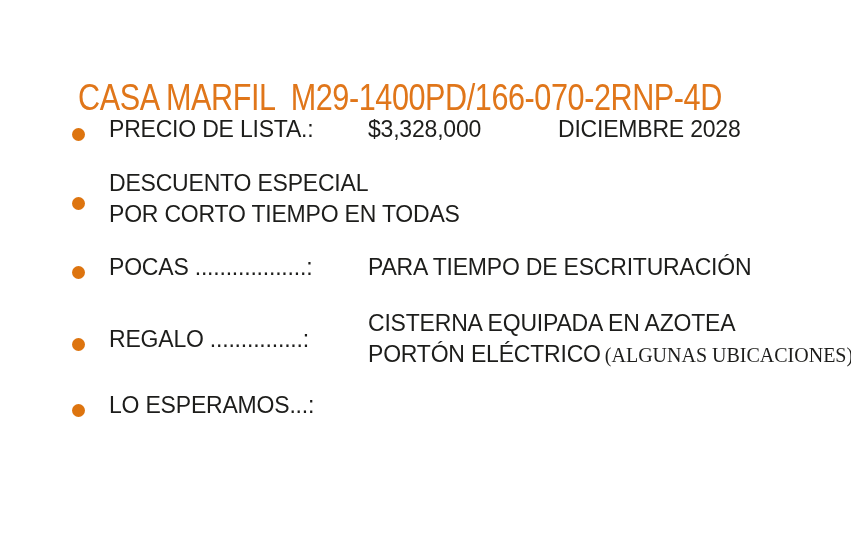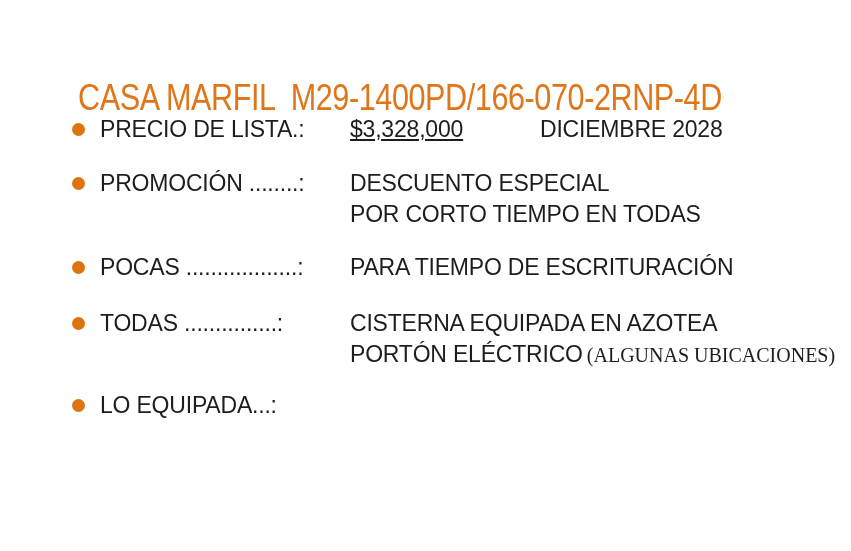--- a/index.html
+++ b/index.html
@@ -27,24 +27,25 @@
     white-space: pre;
     display: inline-block;
     transform: scaleX(0.85);
     transform-origin: left center;
     letter-spacing: -0.5px;
   }
   .row {
     position: absolute;
     left: 72px;
     display: flex;
-    align-items: flex-start;
+    align-items: center;
     font-size: 23px;
     line-height: 31px;
     letter-spacing: -0.2px;
+    gap: 9px;
   }
   .bullet {
     flex: 0 0 auto;
     width: 13px;
     height: 13px;
     border-radius: 50%;
     background: #dd740f;
     margin-top: 9px;
     margin-right: 15px;
   }
@@ -54,21 +55,20 @@
     white-space: pre;
   }
   .value {
     flex: 1 1 auto;
     white-space: nowrap;
   }
   .vline { white-space: nowrap; }
   .price {
     display: inline-block;
     width: 190px;
-    text-decoration: underline;
   }
   .note {
     font-size: 20px;
     letter-spacing: 0;
     margin-left: 4px;
     font-family: Liberation Serif, serif;
   }
   .r1 { top: 114px; }
   .r2 { top: 168px; }
   .r3 { top: 252px; }
@@ -87,44 +87,43 @@
     <span class="label">PRECIO DE LISTA.:</span>
     <div class="value">
       <div class="vline">
         <span class="price">$3,328,000</span><span>DICIEMBRE 2028</span>
       </div>
     </div>
   </div>
 
   <div class="row r2">
     <span class="bullet"></span>
-    <span class="label">PROMOCIÓN ........:</span>
     <div class="value">
       <div class="vline">DESCUENTO ESPECIAL</div>
       <div class="vline">POR CORTO TIEMPO EN TODAS</div>
     </div>
   </div>
 
   <div class="row r3">
     <span class="bullet"></span>
     <span class="label">POCAS ..................:</span>
     <div class="value">
       <div class="vline">PARA TIEMPO DE ESCRITURACIÓN</div>
     </div>
   </div>
 
   <div class="row r4">
     <span class="bullet"></span>
-    <span class="label">TODAS ...............:</span>
+    <span class="label">REGALO ...............:</span>
     <div class="value">
       <div class="vline">CISTERNA EQUIPADA EN AZOTEA</div>
       <div class="vline">
         <span>PORTÓN ELÉCTRICO</span><span class="note">(ALGUNAS UBICACIONES)</span>
       </div>
     </div>
   </div>
 
   <div class="row r5">
     <span class="bullet"></span>
-    <span class="label">LO EQUIPADA...:</span>
+    <span class="label">LO ESPERAMOS...:</span>
   </div>
 
 </div>
 
 </body></html>

